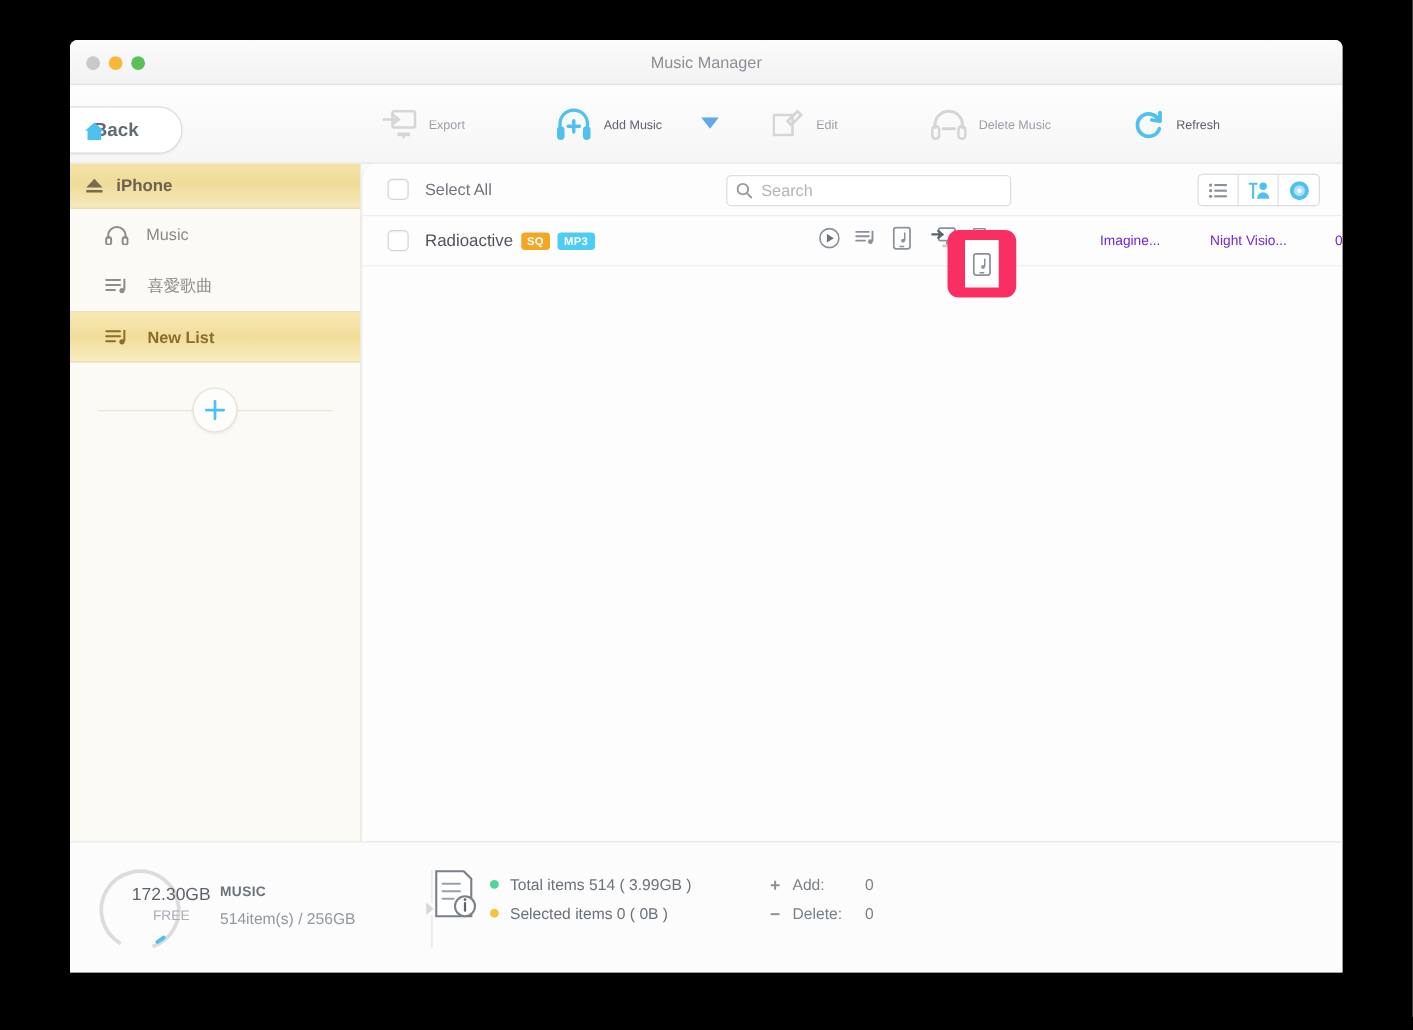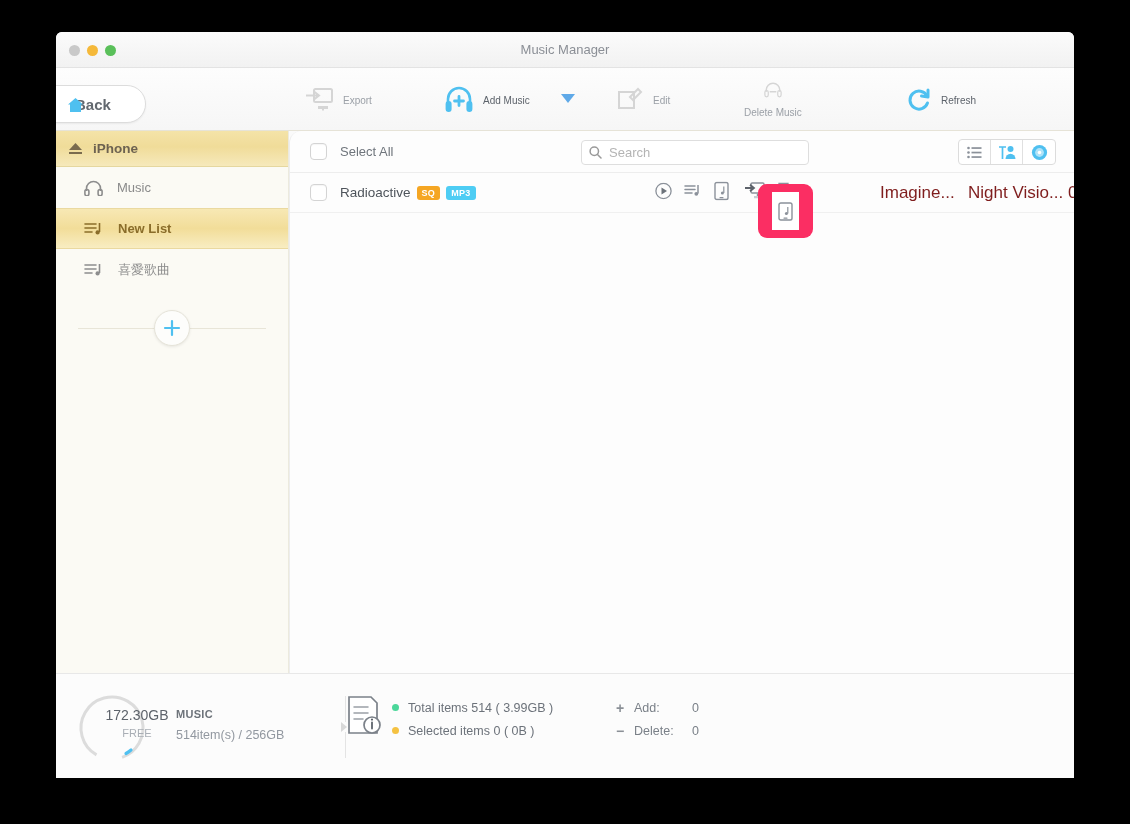--- a/index.html
+++ b/index.html
@@ -57,21 +57,21 @@
   .tool {
     position: absolute; top: 14px; height: 36px;
     display: flex; align-items: center; gap: 9px;
   }
   .tool .tlabel { font-size: 10px; color: #9ba0a7; }
   .tool.active .tlabel { color: #5d636b; }
   .tool .ticon { display: block; }
   #tool-export  { left: 250px; }
   #tool-addmusic{ left: 388px; }
   #tool-edit    { left: 562px; }
-  #tool-delete  { left: 688px; flex-direction: column; }
+  #tool-delete  { left: 688px; }
   #tool-refresh { left: 850px; }
   #addmusic-caret {
     position: absolute; left: 505px; top: 26px;
     width: 0; height: 0;
     border-left: 7px solid transparent; border-right: 7px solid transparent;
     border-top: 9px solid #5fa9e8;
   }
 
   
   #sidebar {
@@ -176,21 +176,21 @@
   .badge-sq  { background: #f5a623; }
   .badge-mp3 { background: #4ecdf4; }
   .row-icon { position: absolute; top: 50%; transform: translateY(-50%); }
   #ri-play  { left: 365px; }
   #ri-list  { left: 394px; }
   #ri-phone { left: 424px; }
   #ri-pc    { left: 455px; }
   #ri-edit  { left: 487px; }
   .row-col {
     position: absolute; top: 50%; transform: translateY(-50%);
-    font-size: 17px; color: #7f1d1d; white-space: nowrap;
+    font-size: 11px; color: #6d28d9; white-space: nowrap;
   }
   #rc-artist { left: 590px; }
   #rc-album  { left: 678px; }
   #rc-time   { left: 778px; }
 
   
   #highlight-box {
     position: absolute; left: 702px; top: 152px;
     width: 55px; height: 54px;
     background: #fb2e63; border-radius: 9px;
@@ -343,36 +343,36 @@
 
     <div class="side-item">
       <svg width="19" height="16" viewBox="0 0 19 16">
         <path d="M2.5 11 V8.5 a7 7 0 0 1 14 0 V11" fill="none" stroke="#8d8d8d" stroke-width="1.6"></path>
         <rect x="0.9" y="9.5" width="4" height="6.2" rx="2" fill="none" stroke="#8d8d8d" stroke-width="1.6"></rect>
         <rect x="14.1" y="9.5" width="4" height="6.2" rx="2" fill="none" stroke="#8d8d8d" stroke-width="1.6"></rect>
       </svg>
       <span class="slabel">Music</span>
     </div>
 
+    <div class="side-item">
+      <svg width="20" height="16" viewBox="0 0 20 16">
+        <path d="M1 3 h11 M1 7 h11 M1 11 h7" stroke="#8d8d8d" stroke-width="1.6" stroke-linecap="round"></path>
+        <path d="M15.5 2 V11" stroke="#8d8d8d" stroke-width="1.6"></path>
+        <circle cx="13.6" cy="11.4" r="2.1" fill="#8d8d8d"></circle>
+      </svg>
+      <span class="slabel">喜愛歌曲</span>
+    </div>
+
     <div class="side-item selected">
       <svg width="20" height="16" viewBox="0 0 20 16">
         <path d="M1 3 h11 M1 7 h11 M1 11 h7" stroke="#8a6d2a" stroke-width="1.6" stroke-linecap="round"></path>
         <path d="M15.5 2 V11" stroke="#8a6d2a" stroke-width="1.6"></path>
         <circle cx="13.6" cy="11.4" r="2.1" fill="#8a6d2a"></circle>
       </svg>
       <span class="slabel">New List</span>
-    </div>
-
-    <div class="side-item">
-      <svg width="20" height="16" viewBox="0 0 20 16">
-        <path d="M1 3 h11 M1 7 h11 M1 11 h7" stroke="#8d8d8d" stroke-width="1.6" stroke-linecap="round"></path>
-        <path d="M15.5 2 V11" stroke="#8d8d8d" stroke-width="1.6"></path>
-        <circle cx="13.6" cy="11.4" r="2.1" fill="#8d8d8d"></circle>
-      </svg>
-      <span class="slabel">喜愛歌曲</span>
     </div>
 
     <div id="add-list-wrap">
       <div id="add-list-line"></div>
       <div id="add-list-btn">
         <svg width="18" height="18" viewBox="0 0 18 18">
           <path d="M9 2 V16 M2 9 H16" stroke="#4fc0f0" stroke-width="2.2" stroke-linecap="round"></path>
         </svg>
       </div>
     </div>

